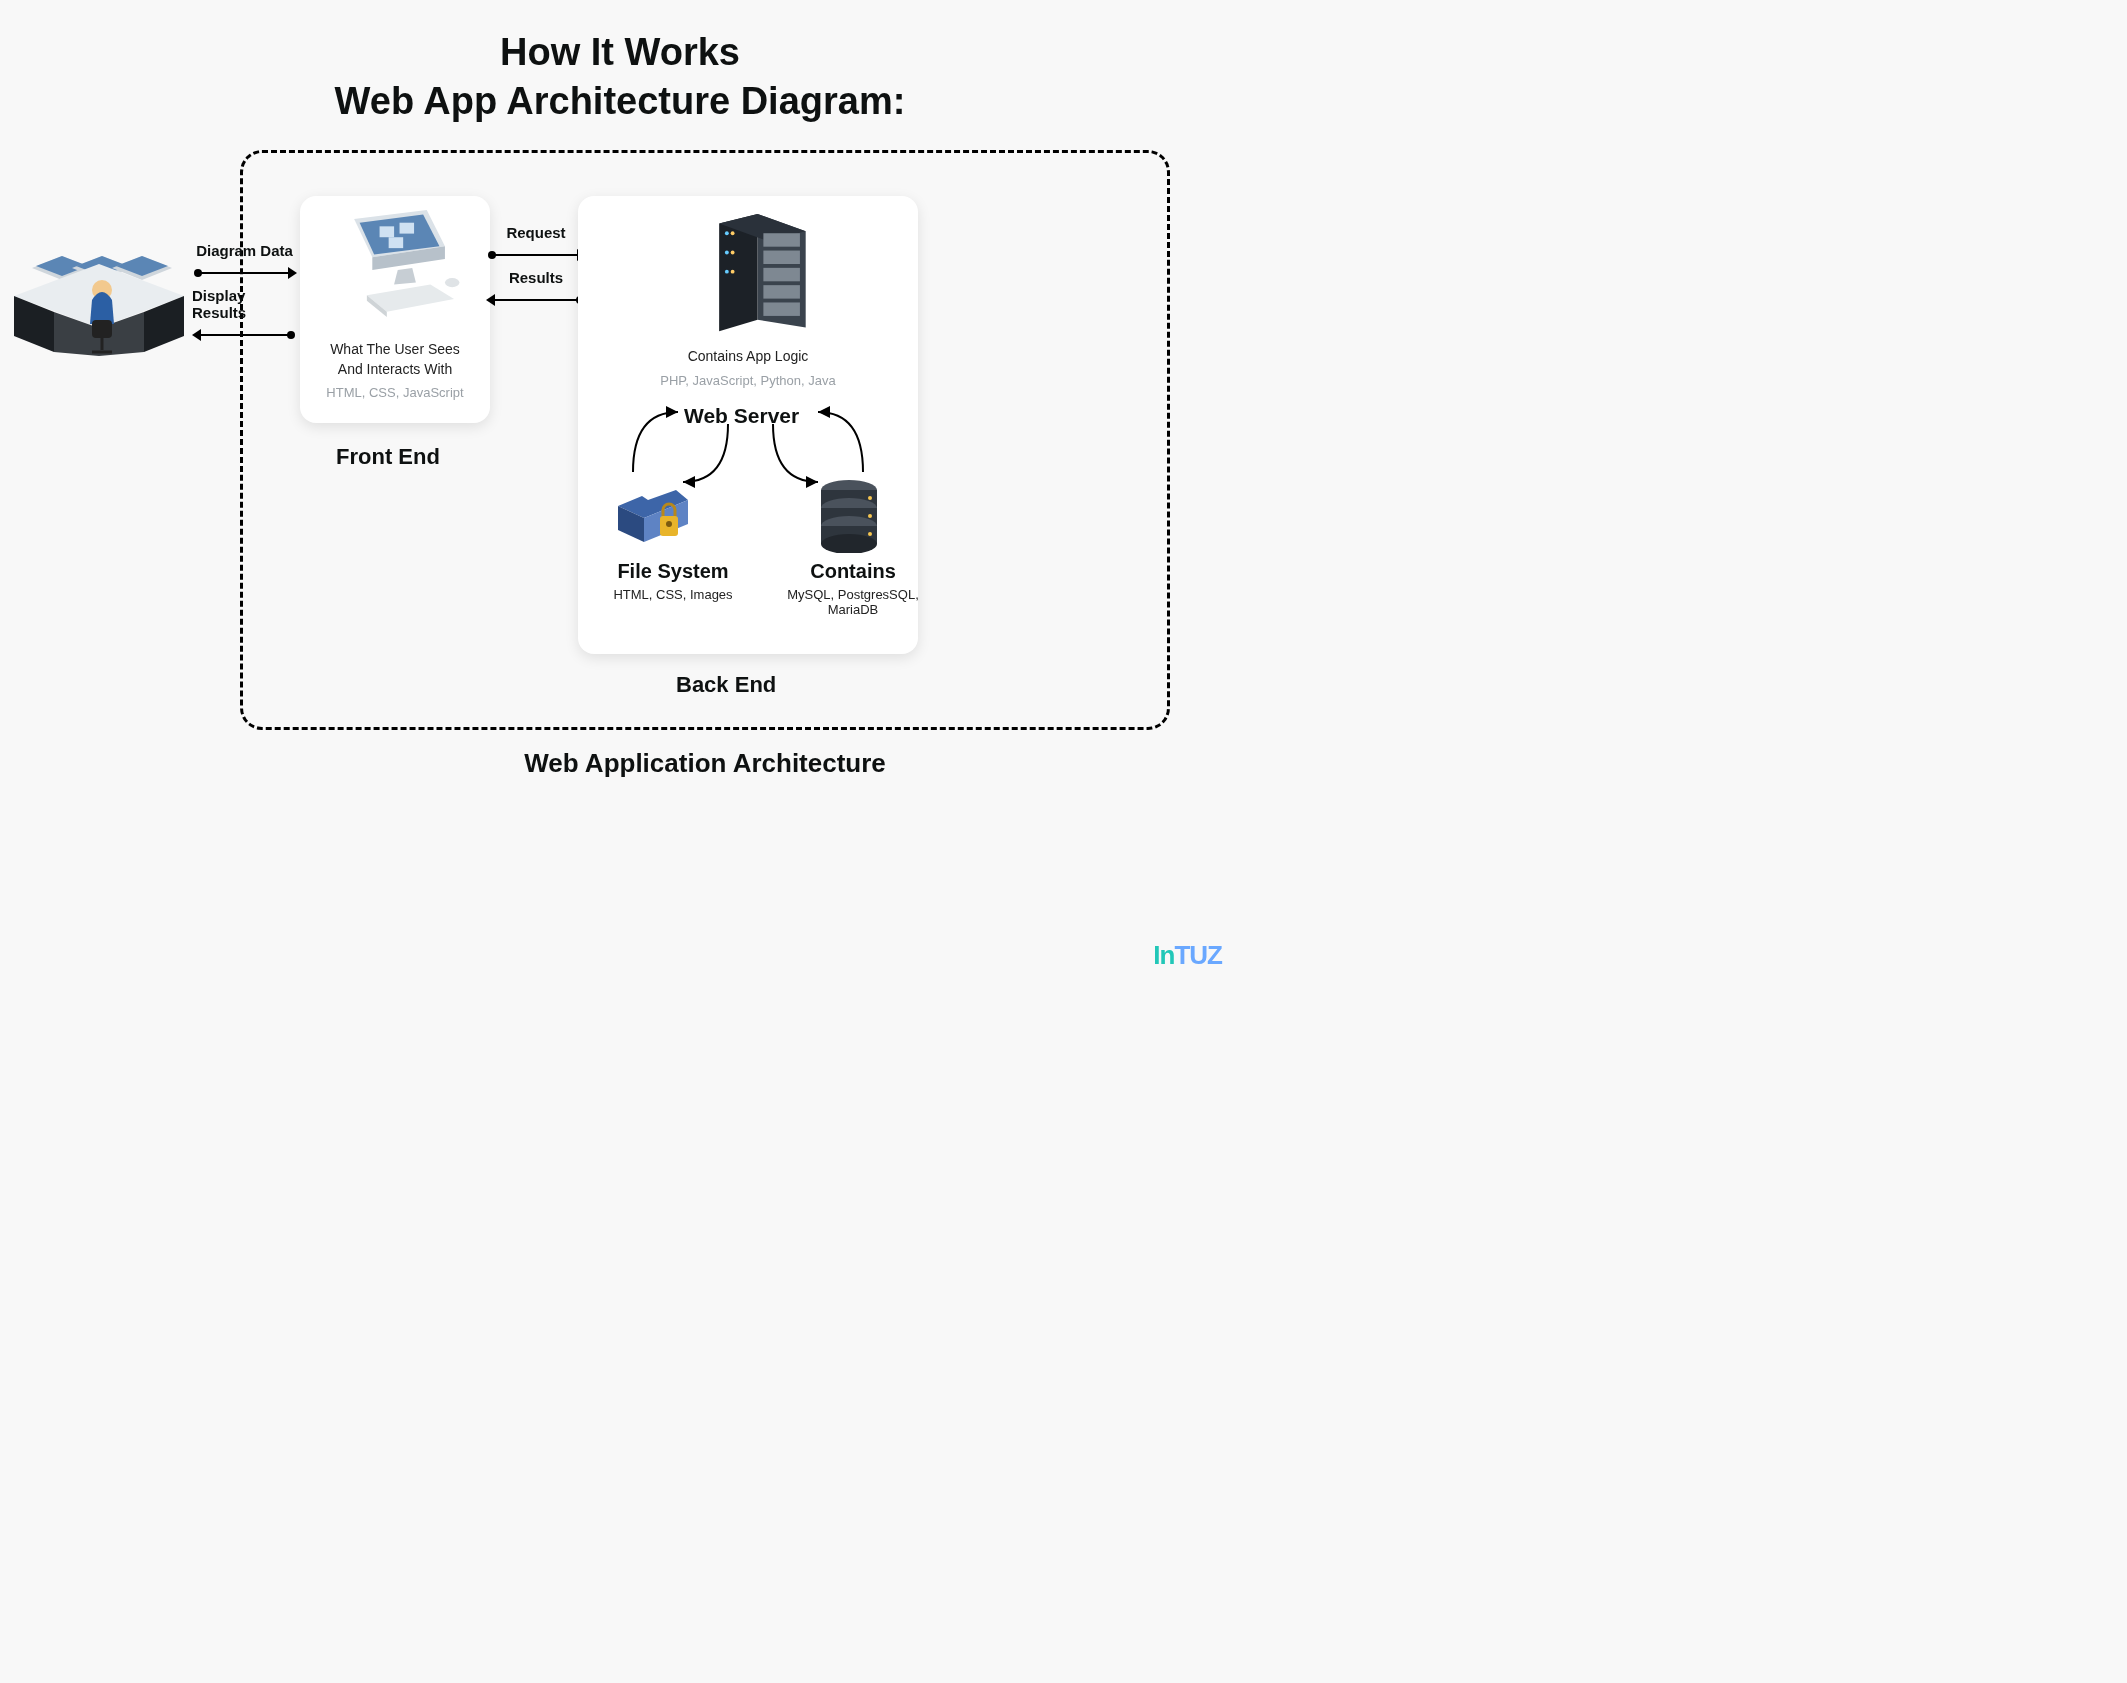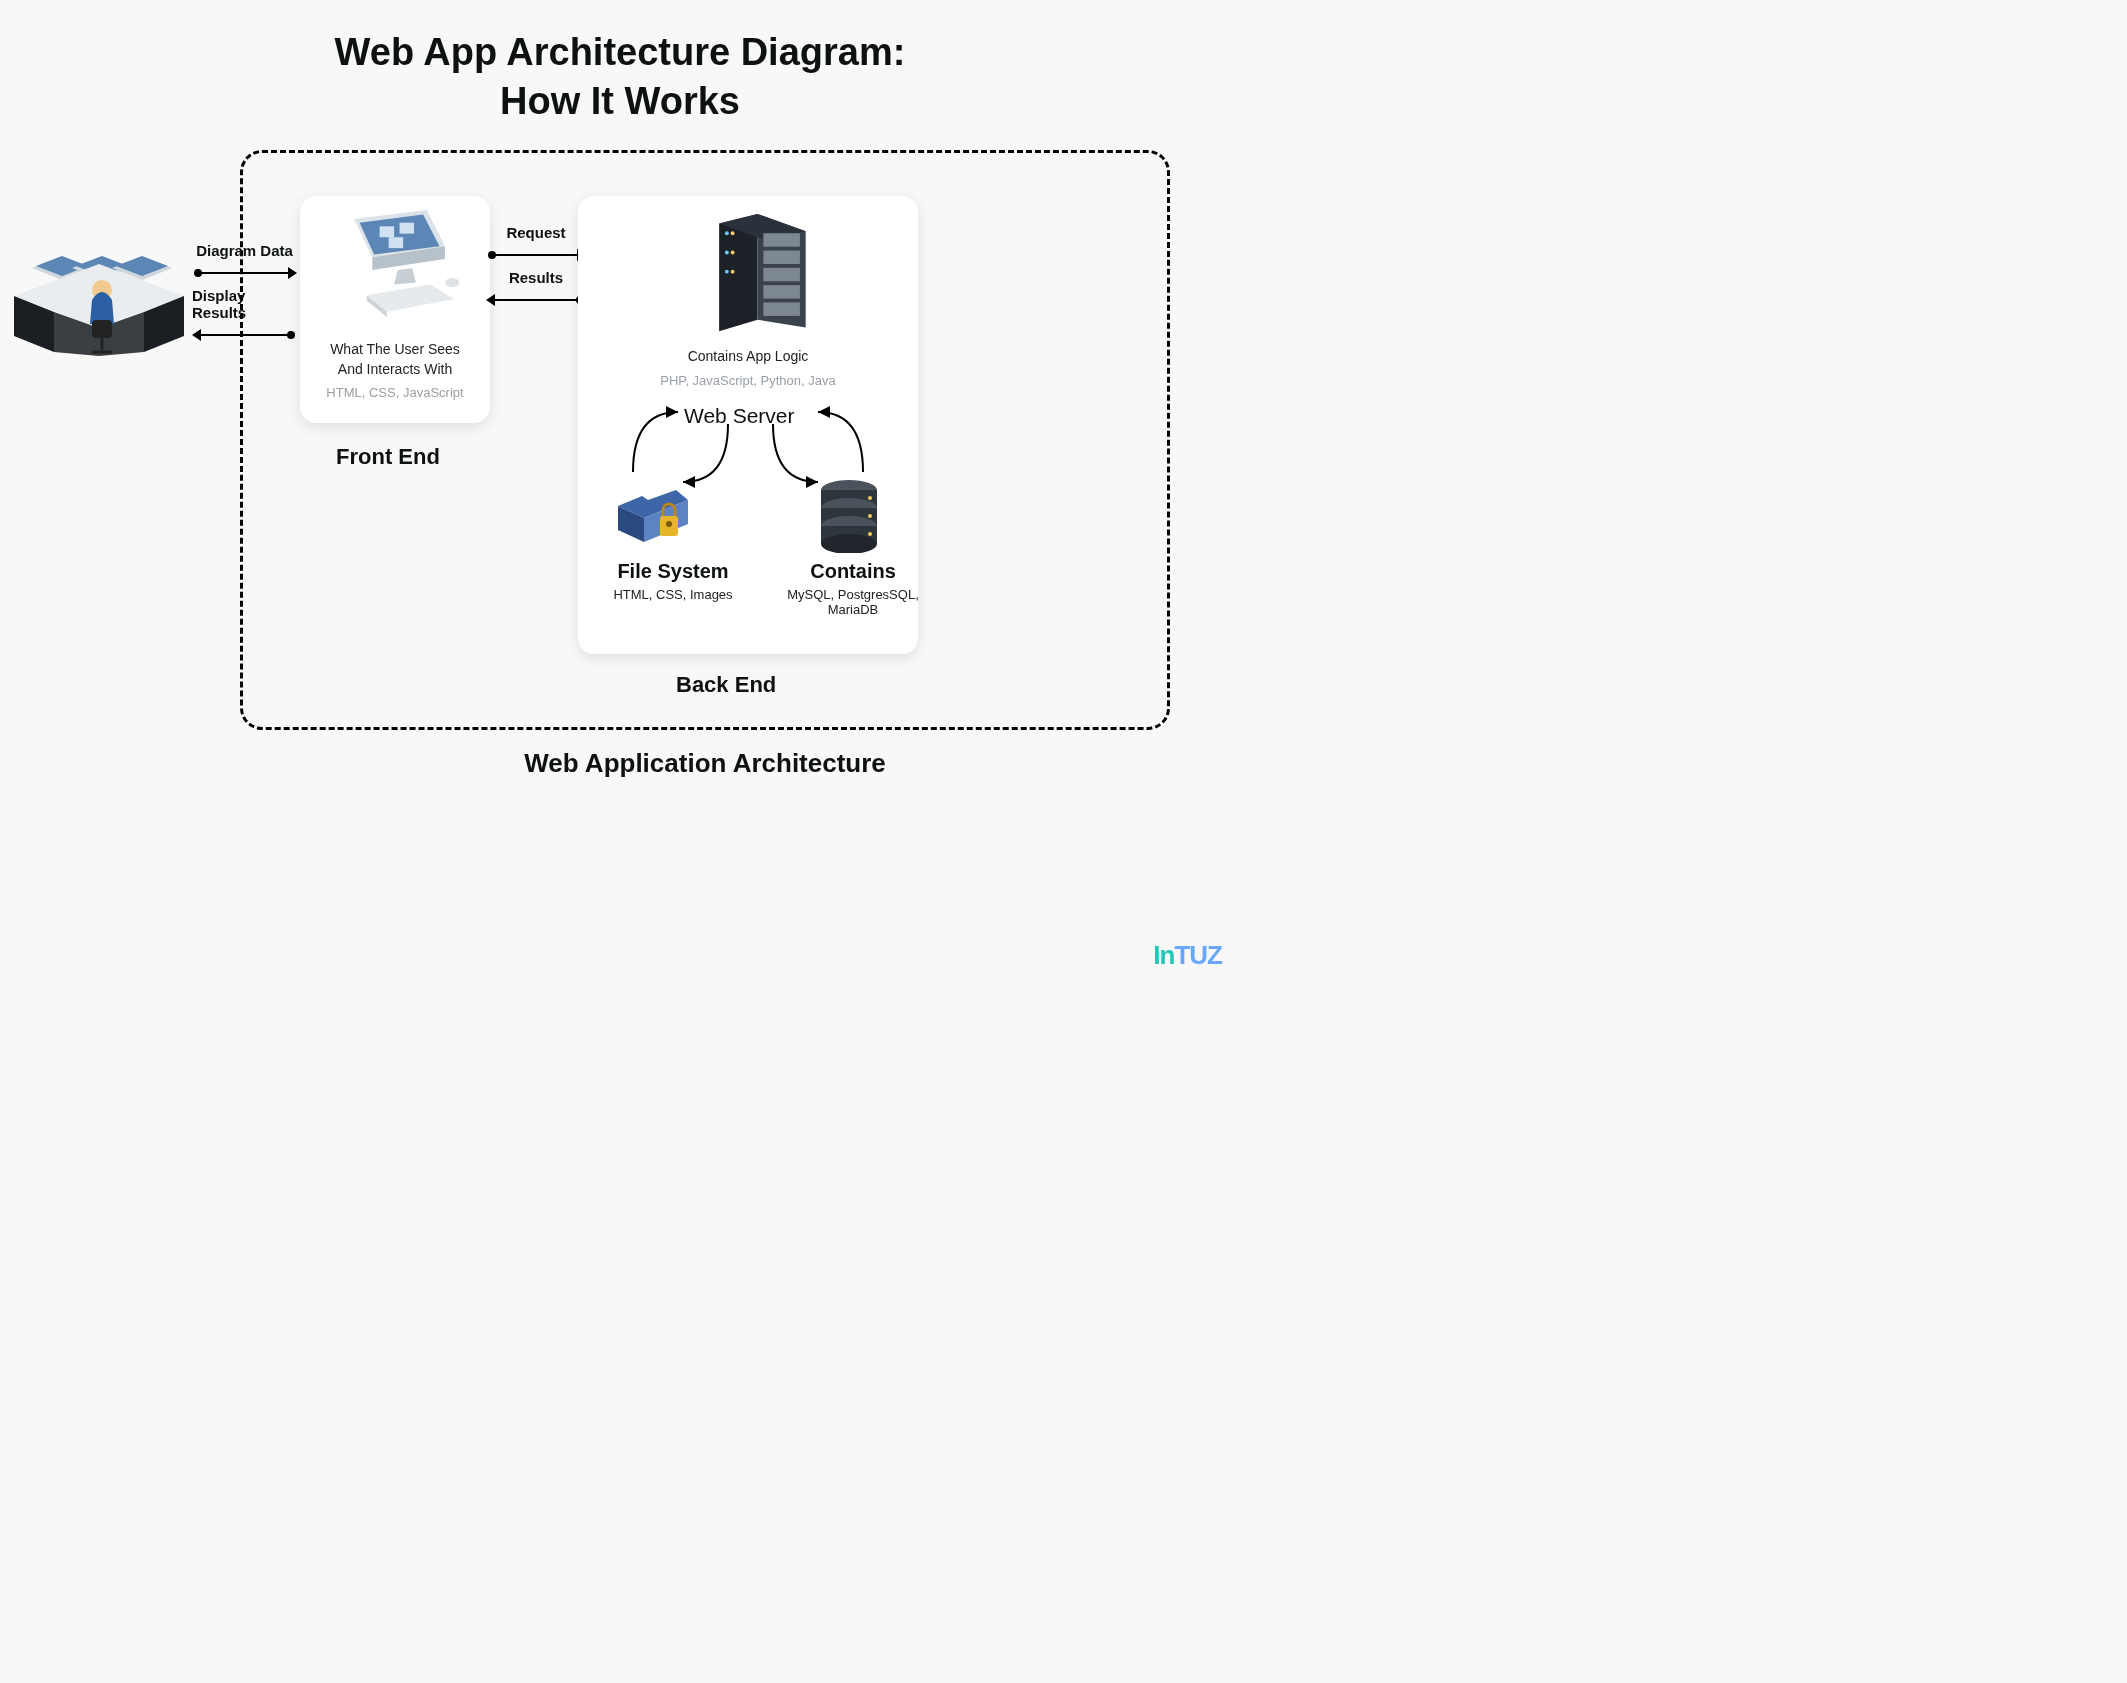--- a/index.html
+++ b/index.html
@@ -110,41 +110,41 @@
   .subnode p {
     font-size: 13px;
     color: #222;
   }
   .fs-node { left: 588px; top: 560px; width: 170px; }
   .db-node { left: 778px; top: 560px; width: 150px; text-align:center;}
   .webserver-label {
     position: absolute;
     left: 684px; top: 404px;
     font-size: 21px;
-    font-weight: 400;
+    font-weight: 700;
     color: #0e1111;
   }
   
   .brand {
     position: absolute;
     right: 18px;
     bottom: 10px;
     font-size: 26px;
     font-weight: 800;
     letter-spacing: -1px;
   }
   .brand .i1 { color: #22c7b8; }
   .brand .i2 { color: #6aa8ff; }
 </style>
 </head>
 <body>
 
 <div class="title">
+  <div>How It Works</div>
   <div>Web App Architecture Diagram:</div>
-  <div>How It Works</div>
 </div>
 
 <div class="dashed-container">
   <div class="container-label">Web Application Architecture</div>
 </div>
 
 <div class="actor">
   <svg viewBox="0 0 170 140" width="170" height="140">
 
     <g>

